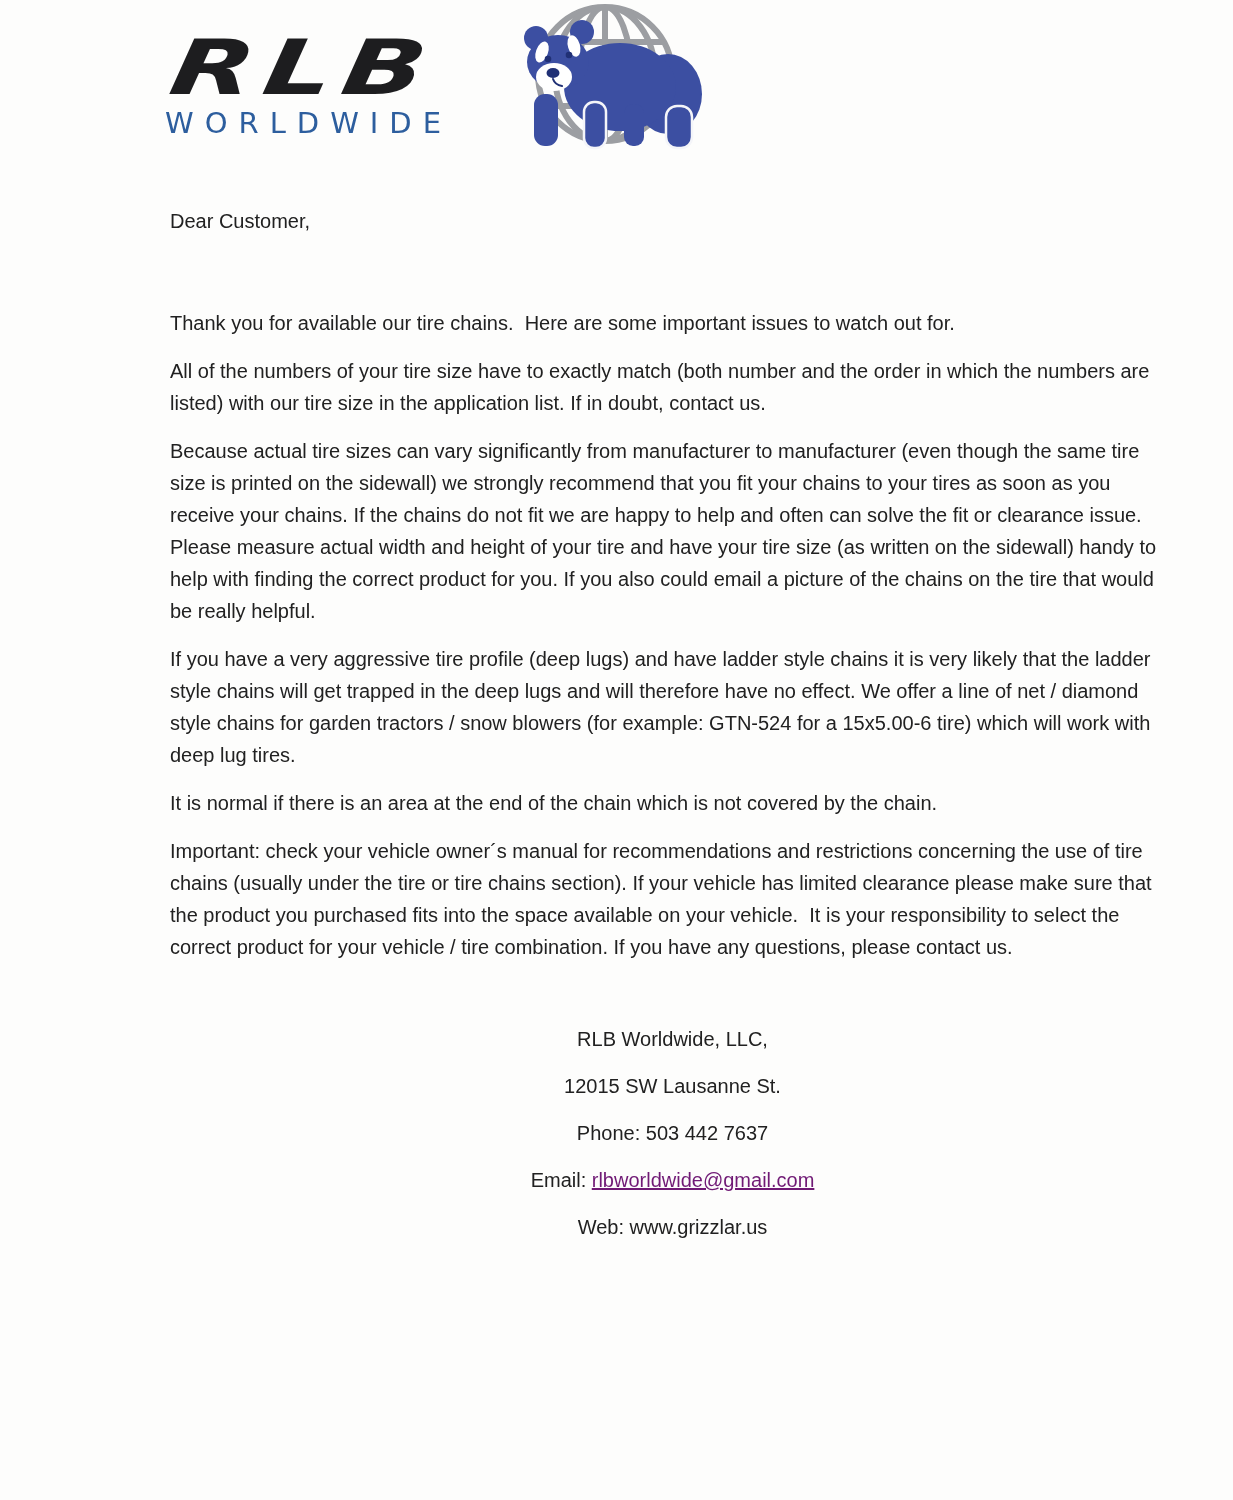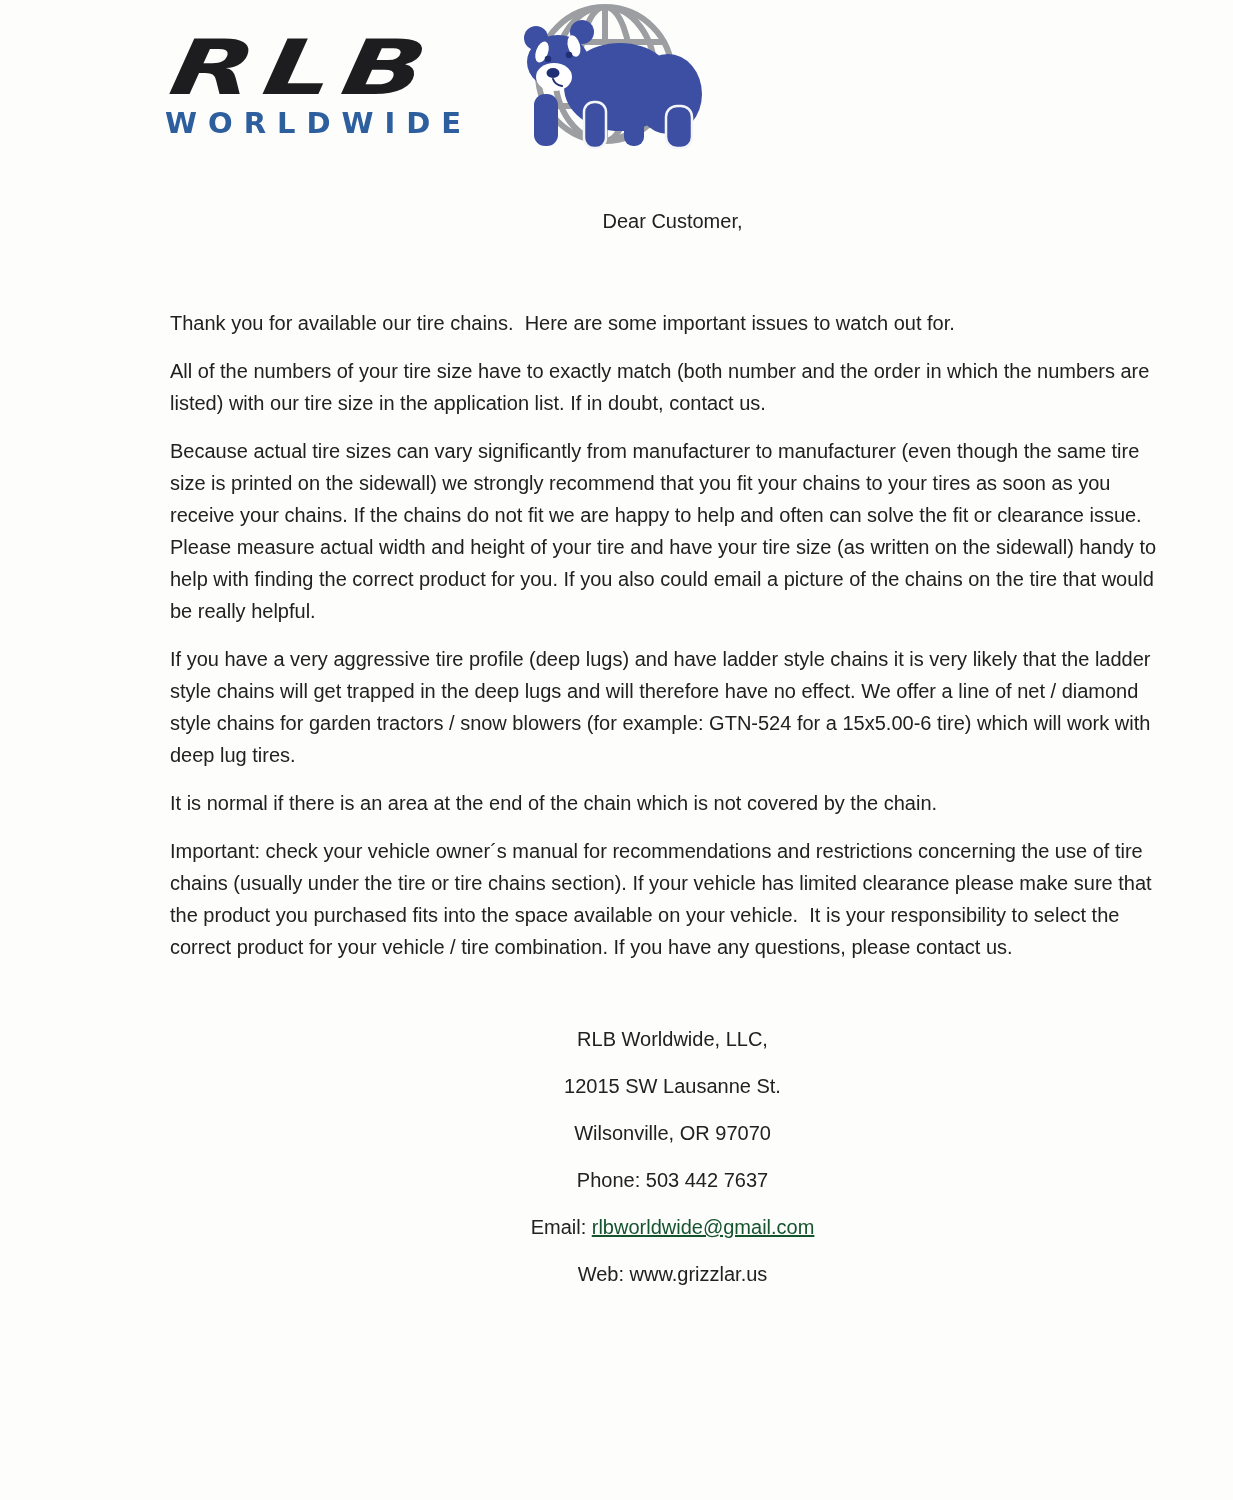--- a/index.html
+++ b/index.html
@@ -20,42 +20,42 @@
     font-style:italic;font-weight:bold;
     font-size:76px;line-height:1.0;
     color:#1d1d1f;
     letter-spacing:7px;
     transform:scaleX(1.42) skewX(-7deg);
     transform-origin:left bottom;
     white-space:nowrap;
   }
   .worldwide{
     font-family:"DejaVu Sans", sans-serif;
-    font-weight:bold;
+    font-weight:normal;
     font-size:29px;line-height:1.0;
     letter-spacing:11px;
     color:#2d5e9e;
     margin-top:3px;
     white-space:nowrap;
   }
   .logo-mark{position:absolute;left:355px;top:2px;}
 
   
   .content{position:absolute;left:170px;top:205px;width:1005px;}
   .content p{
     margin:0 0 16px 0;
     font-size:20px;line-height:32px;
     white-space:pre-wrap;
   }
-  .salutation{margin-bottom:70px !important;text-align:center;}
+  .salutation{margin-bottom:70px !important;}
 
   .signature{margin-top:60px;text-align:center;}
   .signature p{margin:0 0 15px 0;}
   .email-link{
-    color:#14532d;
+    color:#701a75;
     text-decoration:underline;
     cursor:pointer;
   }
 </style>
 </head>
 <body>
 
 <div class="page">
 
   <header class="logo">
@@ -112,19 +112,18 @@
     <p>Thank you for available our tire chains.  Here are some important issues to watch out for.</p>
     <p>All of the numbers of your tire size have to exactly match (both number and the order in which the numbers are listed) with our tire size in the application list. If in doubt, contact us.</p>
     <p>Because actual tire sizes can vary significantly from manufacturer to manufacturer (even though the same tire size is printed on the sidewall) we strongly recommend that you fit your chains to your tires as soon as you receive your chains. If the chains do not fit we are happy to help and often can solve the fit or clearance issue. Please measure actual width and height of your tire and have your tire size (as written on the sidewall) handy to help with finding the correct product for you. If you also could email a picture of the chains on the tire that would be really helpful.</p>
     <p>If you have a very aggressive tire profile (deep lugs) and have ladder style chains it is very likely that the ladder style chains will get trapped in the deep lugs and will therefore have no effect. We offer a line of net / diamond style chains for garden tractors / snow blowers (for example: GTN-524 for a 15x5.00-6 tire) which will work with deep lug tires.</p>
     <p>It is normal if there is an area at the end of the chain which is not covered by the chain.</p>
     <p>Important: check your vehicle owner´s manual for recommendations and restrictions concerning the use of tire chains (usually under the tire or tire chains section). If your vehicle has limited clearance please make sure that the product you purchased fits into the space available on your vehicle.  It is your responsibility to select the correct product for your vehicle / tire combination. If you have any questions, please contact us.</p>
 
     <div class="signature">
       <p>RLB Worldwide, LLC,</p>
       <p>12015 SW Lausanne St.</p>
-      <p>Wilsonville, OR 97070</p>
       <p>Phone: 503 442 7637</p>
       <p class="sig-line"><span>Email: </span><a class="email-link">rlbworldwide@gmail.com</a></p>
       <p>Web: www.grizzlar.us</p>
     </div>
   </main>
 </div>
 
 </body></html>

